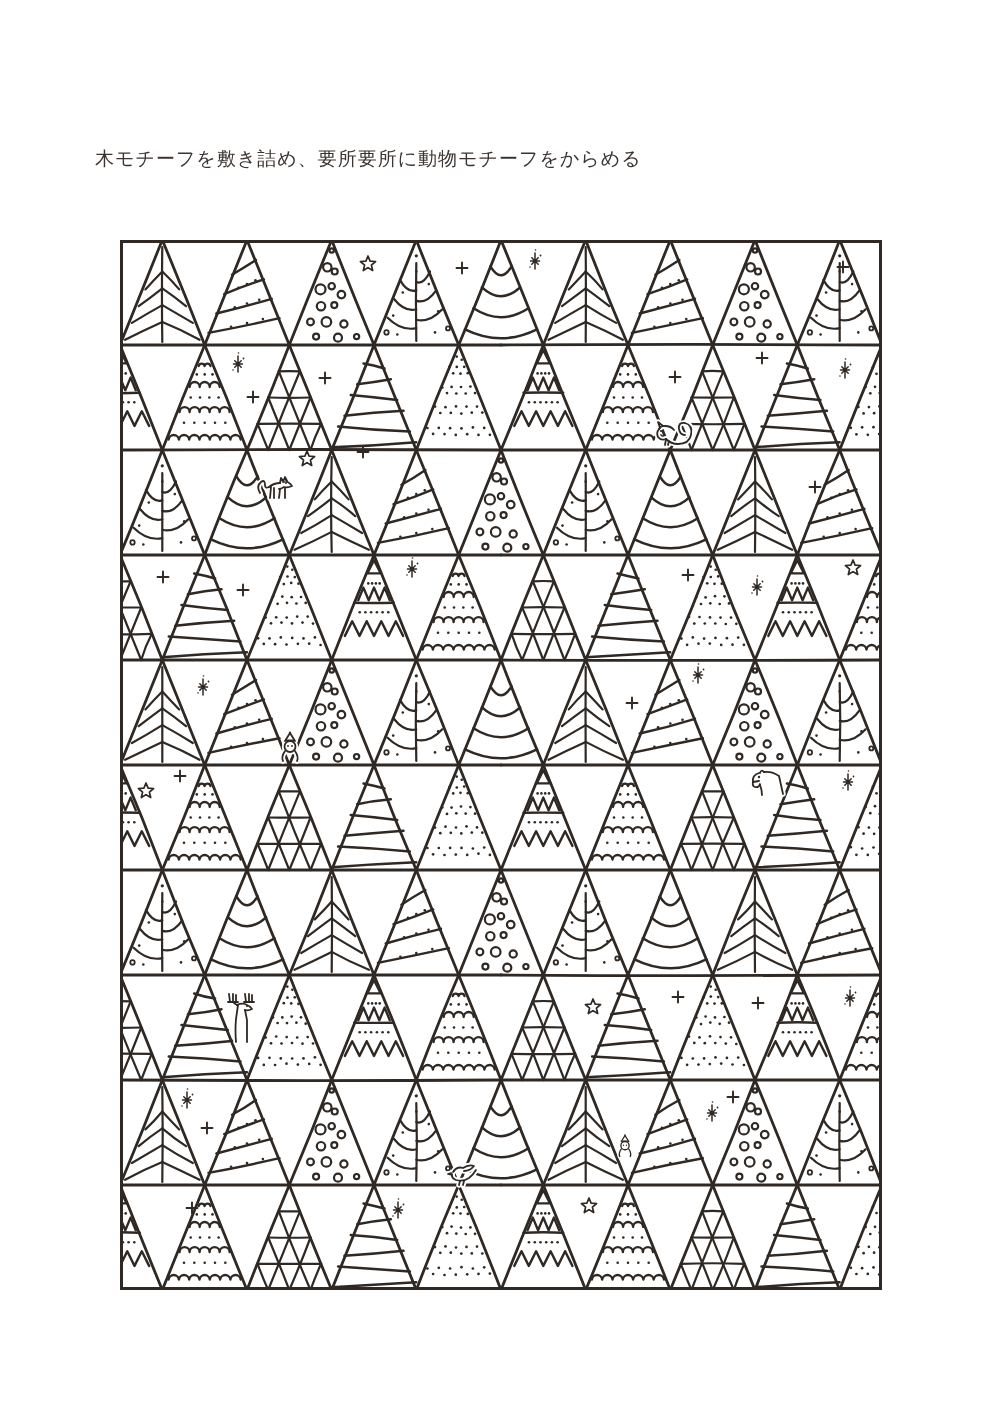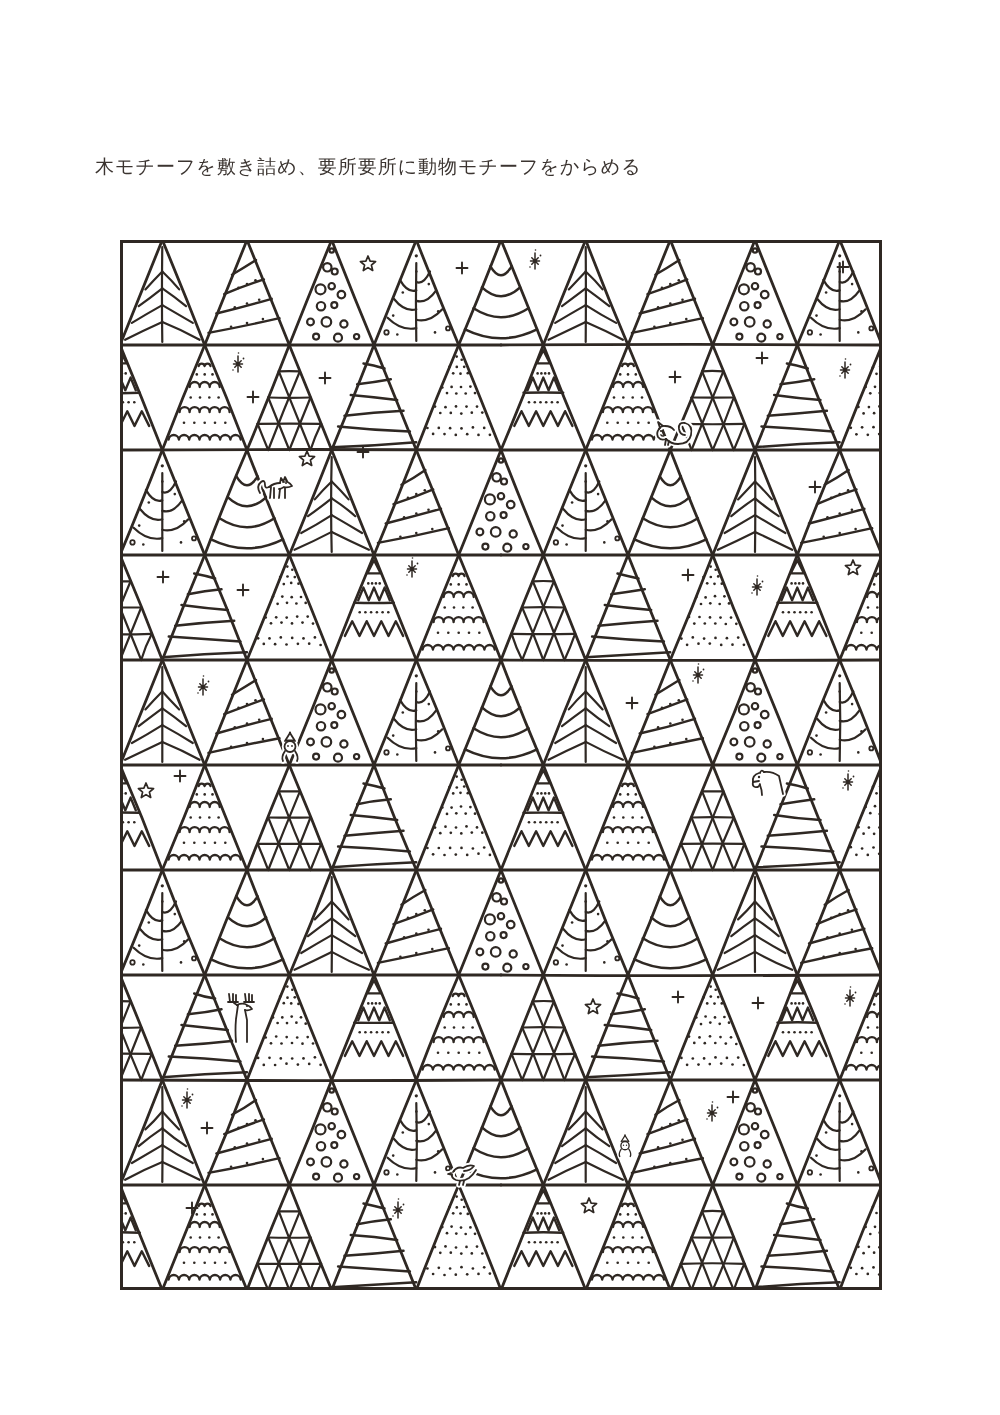--- a/index.html
+++ b/index.html
@@ -1,18 +1,18 @@
 <!DOCTYPE html>
 <html><head>
 <meta charset="utf-8">
 <style>
   html,body{margin:0;padding:0;background:#fff;}
   .page{position:relative;width:1000px;height:1415px;background:#ffffff;overflow:hidden;
         font-family:"Liberation Sans",sans-serif;}
-  .caption{position:absolute;left:95px;top:154px;margin:0;font-size:19px;letter-spacing:1px;
+  .caption{position:absolute;left:95px;top:146px;margin:0;font-size:19px;letter-spacing:1px;
            color:#3b3430;font-weight:400;}
   .panel{position:absolute;}
   .panel svg{display:block;width:100%;height:100%;}
 </style>
 </head>
 <body>
 
 <div class="page">
   <p class="caption">木モチーフを敷き詰め、要所要所に動物モチーフをからめる</p>
   <div class="panel" id="panel" style="left: 120px; top: 240px; width: 762px; height: 1050px;">

